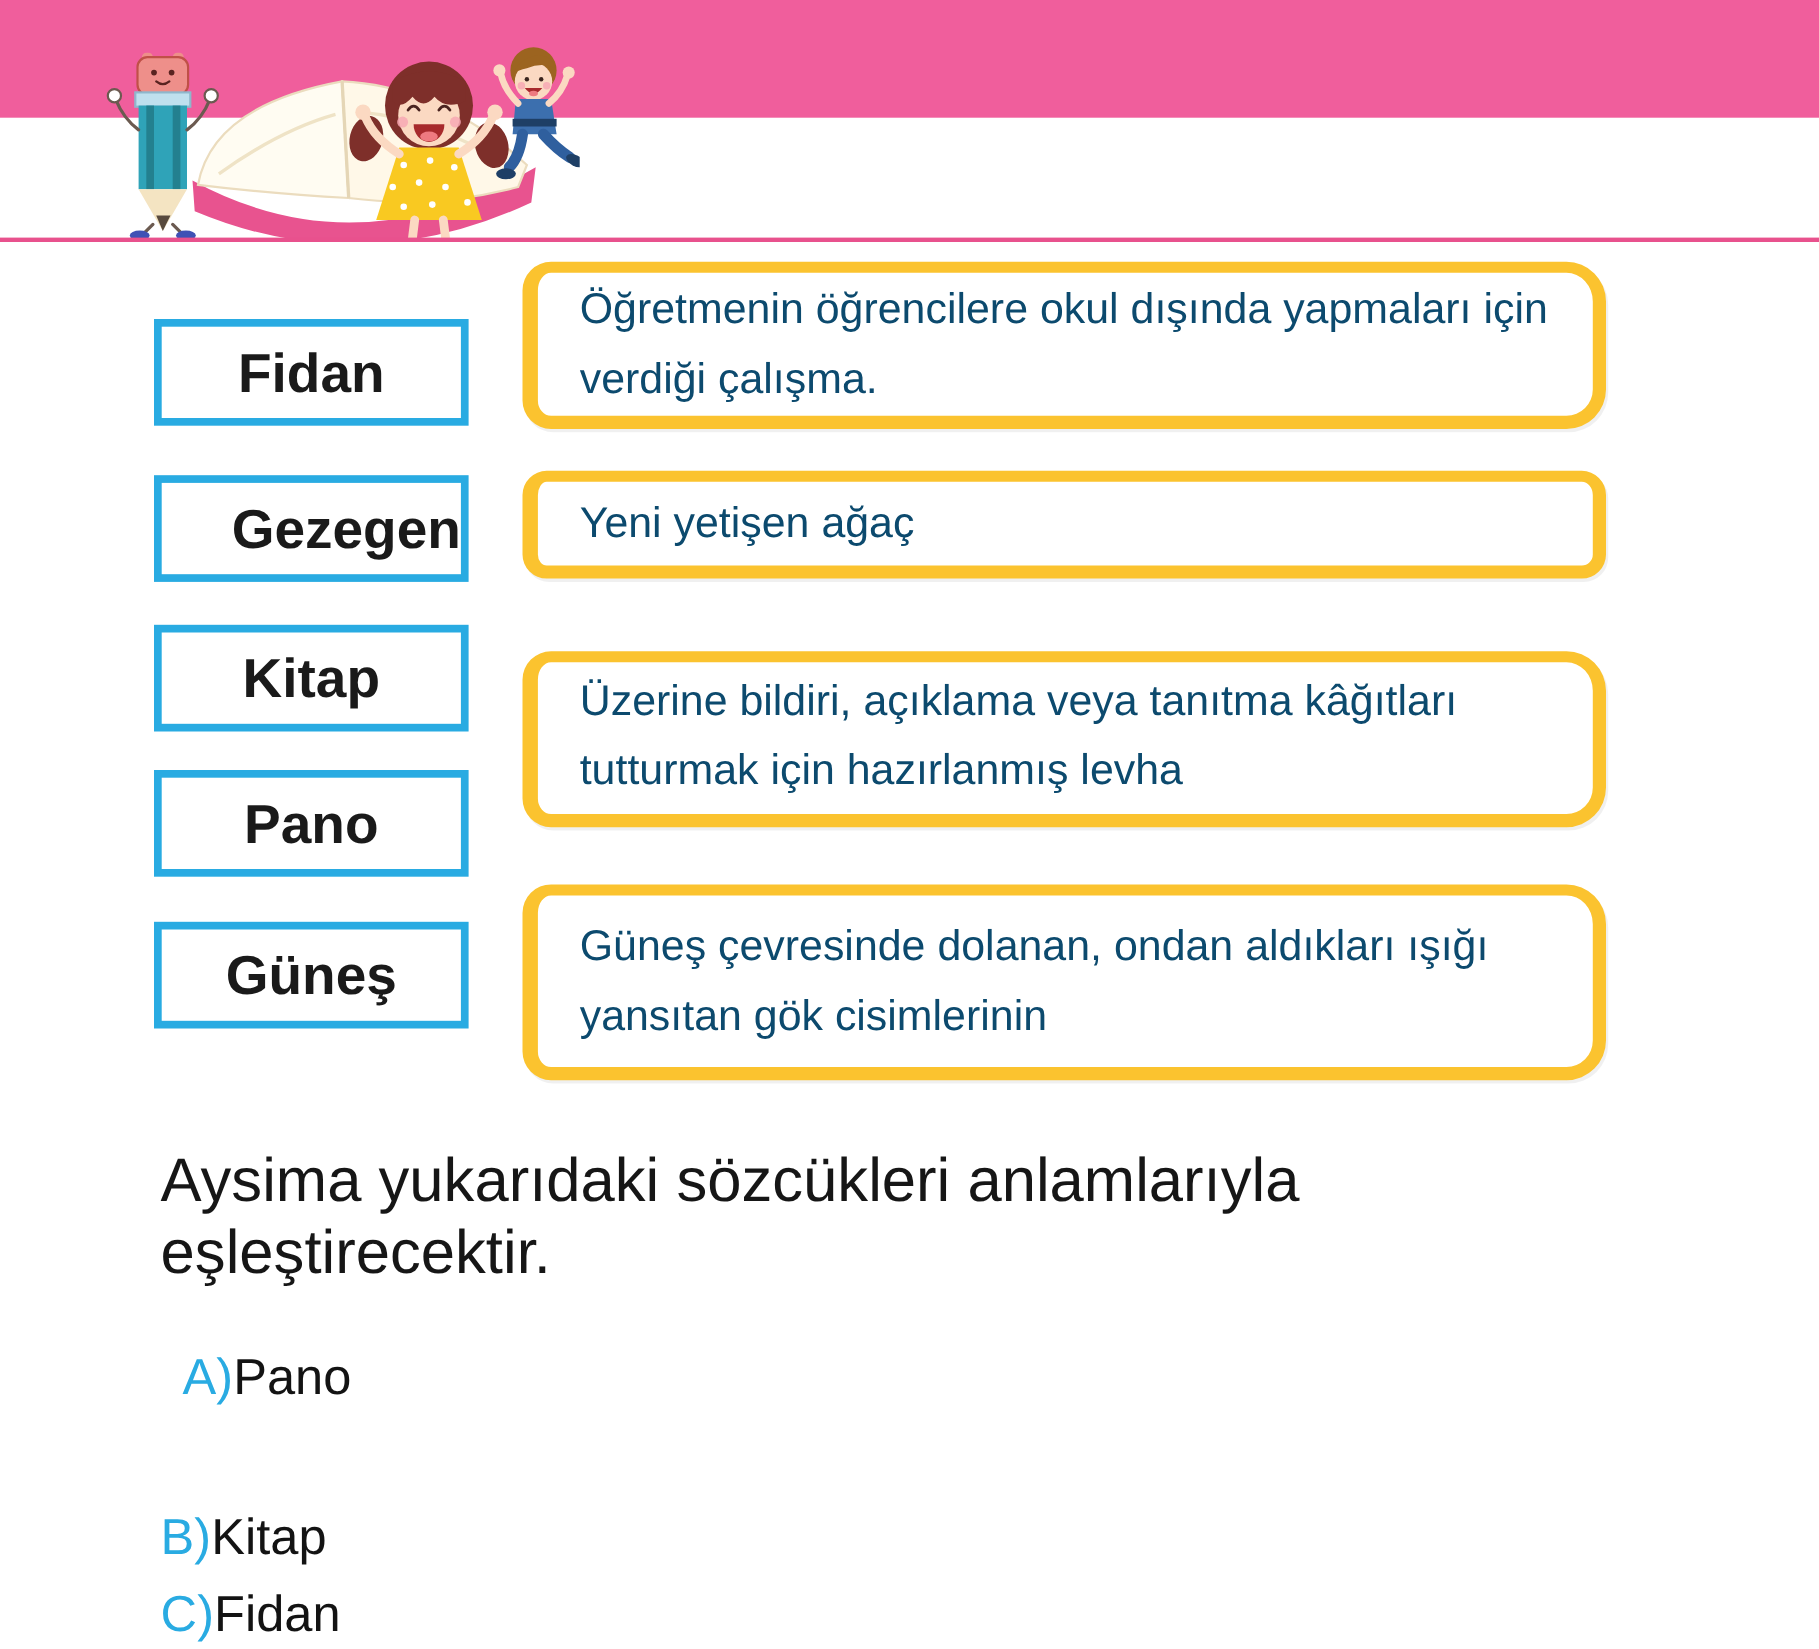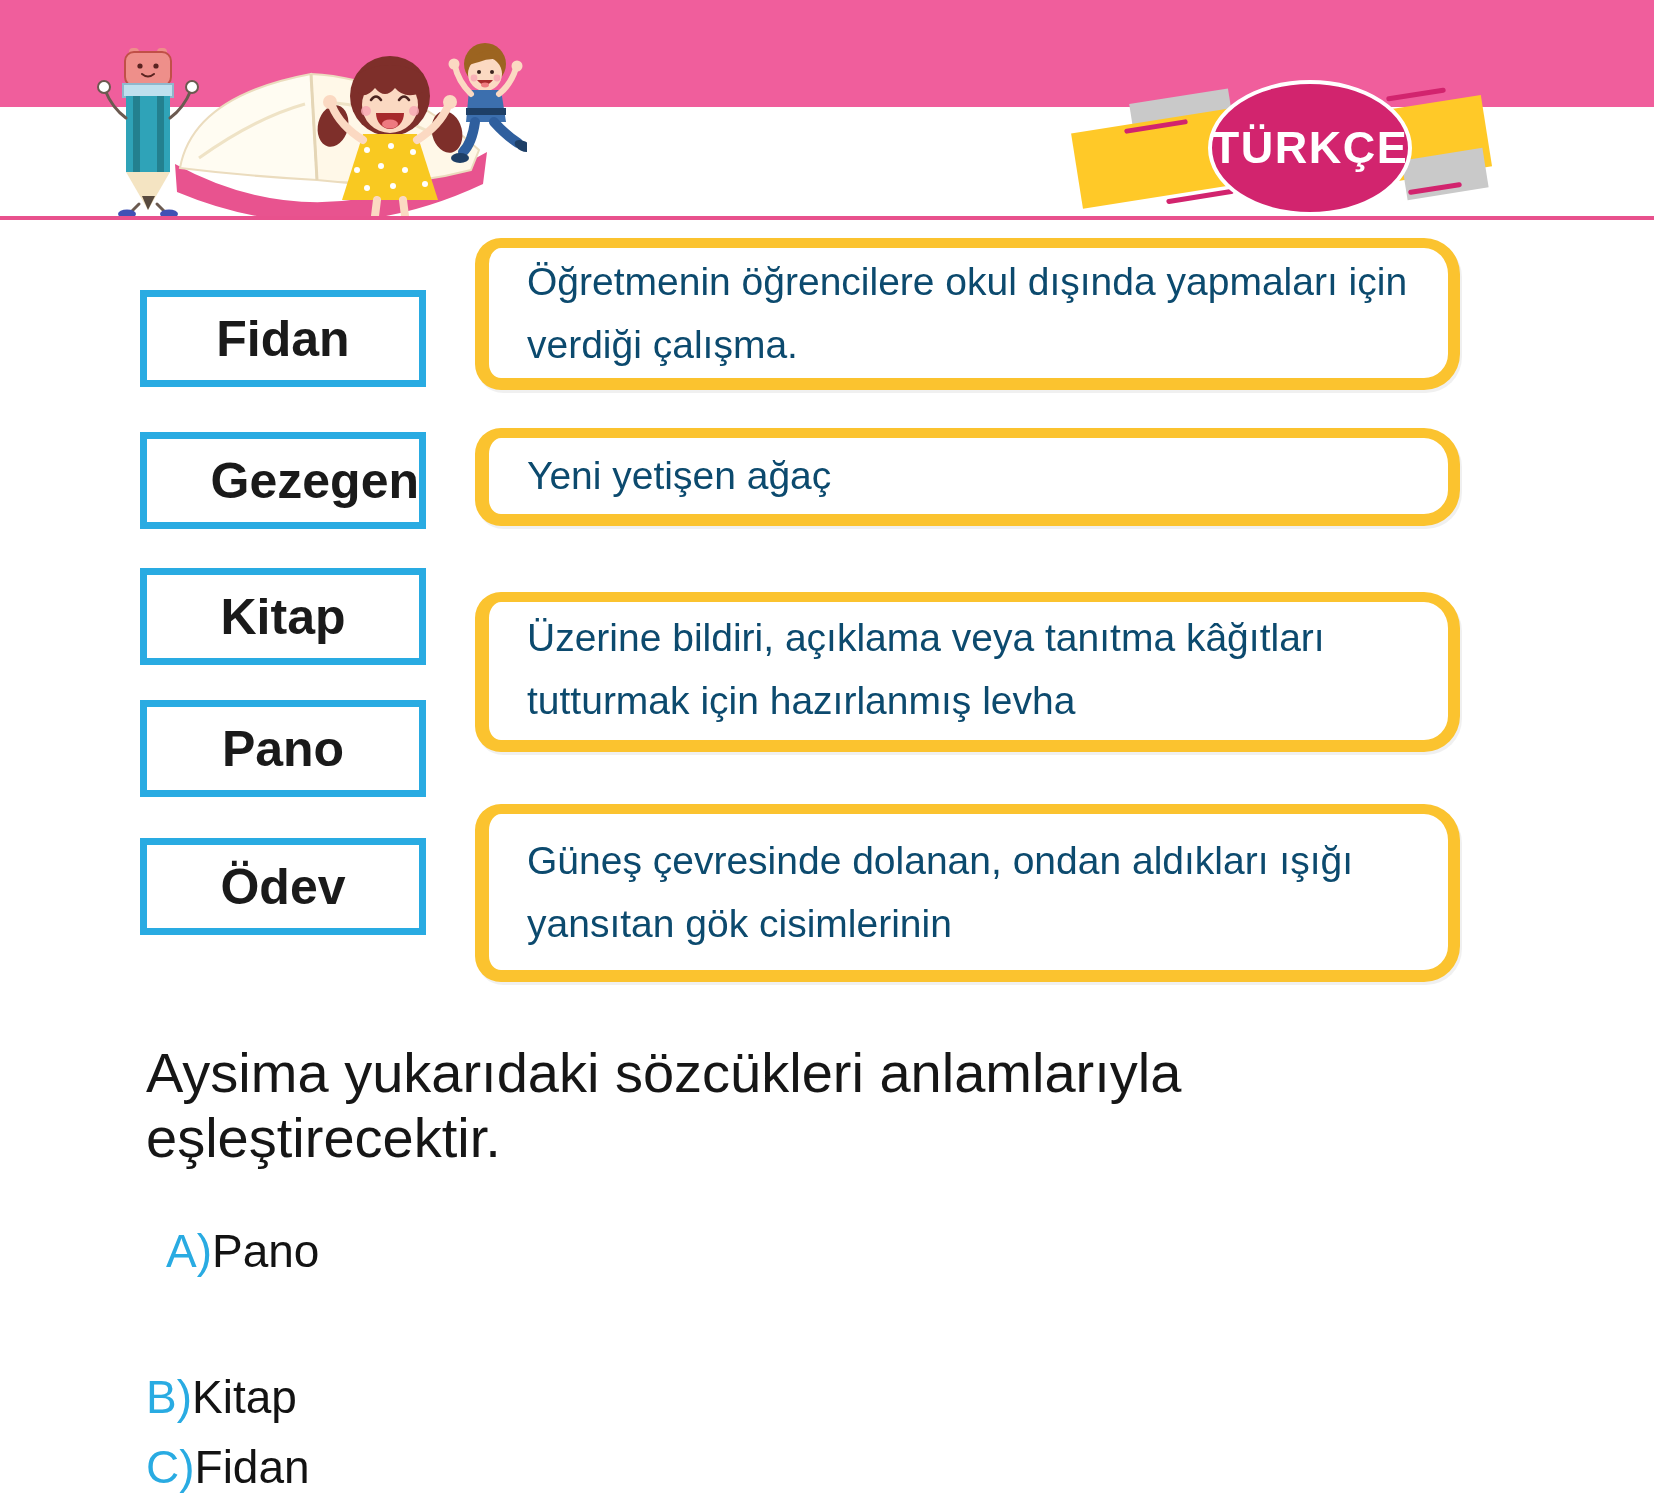--- a/index.html
+++ b/index.html
@@ -61,21 +61,21 @@
   .def-box{
     position:absolute;left:475px;width:985px;background:#ffffff;
     border-style:solid;border-color:var(--def_border_yellow);
     border-width:10px 12px 12px 14px;
     border-radius:26px 36px 36px 26px;
     box-shadow:2px 3px 0 rgba(0,0,0,0.06);
     display:flex;align-items:center;
     padding:8px 26px 8px 38px;
     font-size:39px;line-height:1.62;color:#0c4a6e;
   }
-  .db1{top:238px;height:152px;} .db2{top:428px;height:98px;}
+  .db1{top:238px;height:152px;} .db2{top:428px;height:98px;border-radius:22px;}
   .db3{top:592px;height:160px;align-items:flex-end;} .db4{top:804px;height:178px;}
 
   
   .intro-text{position:absolute;left:146px;top:1040px;width:1400px;font-size:56px;color:#161616;}
   .question{position:absolute;left:146px;top:1128px;width:1360px;font-size:44px;font-weight:700;line-height:1.56;color:#101010;}
   .question .qnum{color:var(--number_pink);}
   .option{position:absolute;left:146px;font-size:46px;color:#131313;white-space:nowrap;}
   .opA{top:1224px;margin-left:20px;} .opB{top:1370px;} .opC{top:1440px;}
   .option .letter{color:var(--option_blue);}
 </style>
@@ -167,50 +167,37 @@
       <circle cx="359" cy="26" r="5.5" fill="#FBD9C2"></circle>
       <circle cx="422" cy="28" r="5.5" fill="#FBD9C2"></circle>
       <path d="M380,84 C378,98 374,108 368,114" fill="none" stroke="#2F5F9E" stroke-width="10" stroke-linecap="round"></path>
       <path d="M399,84 C408,94 415,100 423,105" fill="none" stroke="#2F5F9E" stroke-width="10" stroke-linecap="round"></path>
       <ellipse cx="365" cy="120" rx="9" ry="5" fill="#1E3F66"></ellipse>
       <ellipse cx="428" cy="108" rx="9" ry="5" fill="#1E3F66" transform="rotate(28 428 108)"></ellipse>
     </g>
   </svg>
 
 
-  <div class="badge">
-    <div class="shape ribbon gray-left"></div>
-    <div class="shape ribbon yellow-left"></div>
-    <div class="shape ribbon yellow-right"></div>
-    <div class="shape ribbon gray-right"></div>
-    <div class="shape pink-line pl1"></div>
-    <div class="shape pink-line pl2"></div>
-    <div class="shape pink-line pl3"></div>
-    <div class="shape pink-line pl4"></div>
-    <div class="badge-ellipse">
-      <span>TÜRKÇE</span>
-    </div>
-  </div>
 
   <div class="header-divider"></div>
 
   <div class="word-box wb1">
     <span>Fidan</span>
   </div>
   <div class="word-box wb2">
     <span>Gezegen</span>
   </div>
   <div class="word-box wb3">
     <span>Kitap</span>
   </div>
   <div class="word-box wb4">
     <span>Pano</span>
   </div>
   <div class="word-box wb5">
-    <span>Ödev</span>
+    <span>Güneş</span>
   </div>
 
   <div class="def-box db1">
     <span>Öğretmenin öğrencilere okul dışında yapmaları için verdiği çalışma.</span>
   </div>
   <div class="def-box db2">
     <span>Yeni yetişen ağaç</span>
   </div>
   <div class="def-box db3">
     <span>Üzerine bildiri, açıklama veya tanıtma kâğıtları tutturmak için hazırlanmış levha</span>

